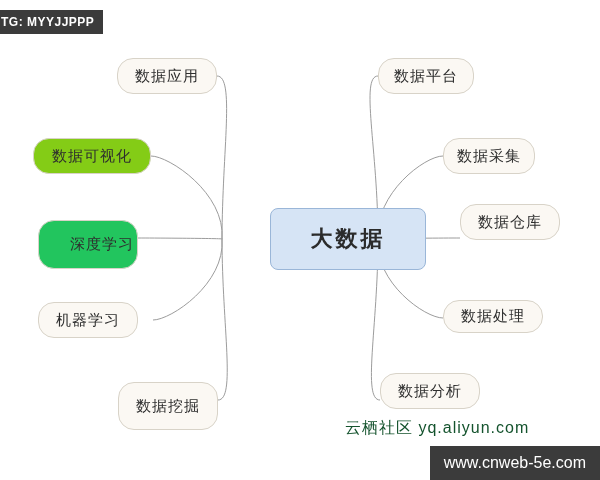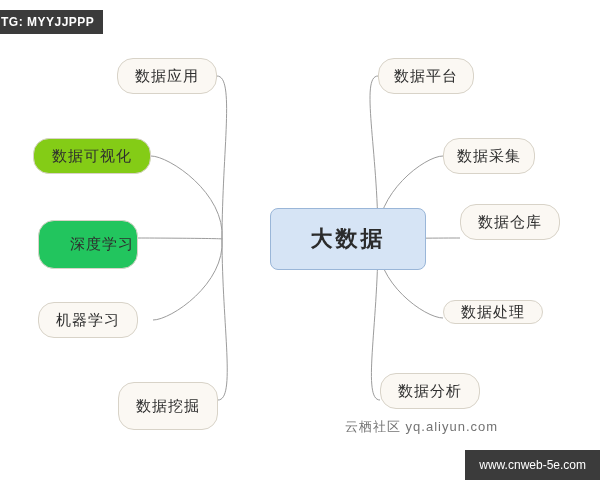--- a/index.html
+++ b/index.html
@@ -33,31 +33,31 @@
     padding: 5px 9px 5px 1px;
     font-family: "Liberation Sans", sans-serif;
     z-index: 30;
   }
   .site-badge {
     position: absolute;
     right: 0;
     bottom: 0;
     background: #3b3b3b;
     color: #ffffff;
-    font-size: 12px;
+    font-size: 16px;
     padding: 8px 14px;
     font-family: "Liberation Sans", sans-serif;
     z-index: 30;
   }
   .watermark {
     position: absolute;
     left: 345px;
     top: 418px;
-    font-size: 13px;
-    color: #737373;
+    font-size: 16px;
+    color: #14532d;
     letter-spacing: 1px;
     z-index: 5;
     user-select: none;
   }
   .node {
     position: absolute;
     box-sizing: border-box;
     background: #fbf8f3;
     border: 1px solid #d8d3c8;
     border-radius: 16px;
@@ -108,14 +108,14 @@
 
 <div class="center-node" style="left: 222px; top: 208px; width: 156px; height: 62px; background: rgb(214, 228, 245); border-color: rgb(154, 182, 216); margin-left: 48px;">大数据</div>
 <div class="node" style="left: 117px; top: 58px; width: 100px; height: 36px; background: rgb(251, 248, 243); border-color: rgb(216, 211, 200);">数据应用</div>
 <div class="node" style="left: 33px; top: 138px; width: 118px; height: 36px; background: #84cc16; border-color: rgb(216, 211, 200);">数据可视化</div>
 <div class="node" style="left: 38px; top: 220px; width: 100px; height: 49px; background: #22c55e; border-color: rgb(216, 211, 200); padding-left: 28px;">深度学习</div>
 <div class="node" style="left: 38px; top: 302px; width: 100px; height: 36px; background: rgb(251, 248, 243); border-color: rgb(216, 211, 200);">机器学习</div>
 <div class="node" style="left: 118px; top: 382px; width: 100px; height: 48px; background: rgb(251, 248, 243); border-color: rgb(216, 211, 200);">数据挖掘</div>
 <div class="node" style="left: 378px; top: 58px; width: 96px; height: 36px; background: rgb(251, 248, 243); border-color: rgb(216, 211, 200);">数据平台</div>
 <div class="node" style="left: 443px; top: 138px; width: 92px; height: 36px; background: rgb(251, 248, 243); border-color: rgb(216, 211, 200);">数据采集</div>
 <div class="node" style="left: 460px; top: 204px; width: 100px; height: 36px; background: rgb(251, 248, 243); border-color: rgb(216, 211, 200);">数据仓库</div>
-<div class="node" style="left: 443px; top: 300px; width: 100px; height: 24px; background: rgb(251, 248, 243); border-color: rgb(216, 211, 200);">数据处理</div>
+<div class="node" style="left: 443px; top: 300px; width: 100px; height: 33px; background: rgb(251, 248, 243); border-color: rgb(216, 211, 200);">数据处理</div>
 <div class="node" style="left: 380px; top: 373px; width: 100px; height: 36px; background: rgb(251, 248, 243); border-color: rgb(216, 211, 200);">数据分析</div>
 
 </body></html>

